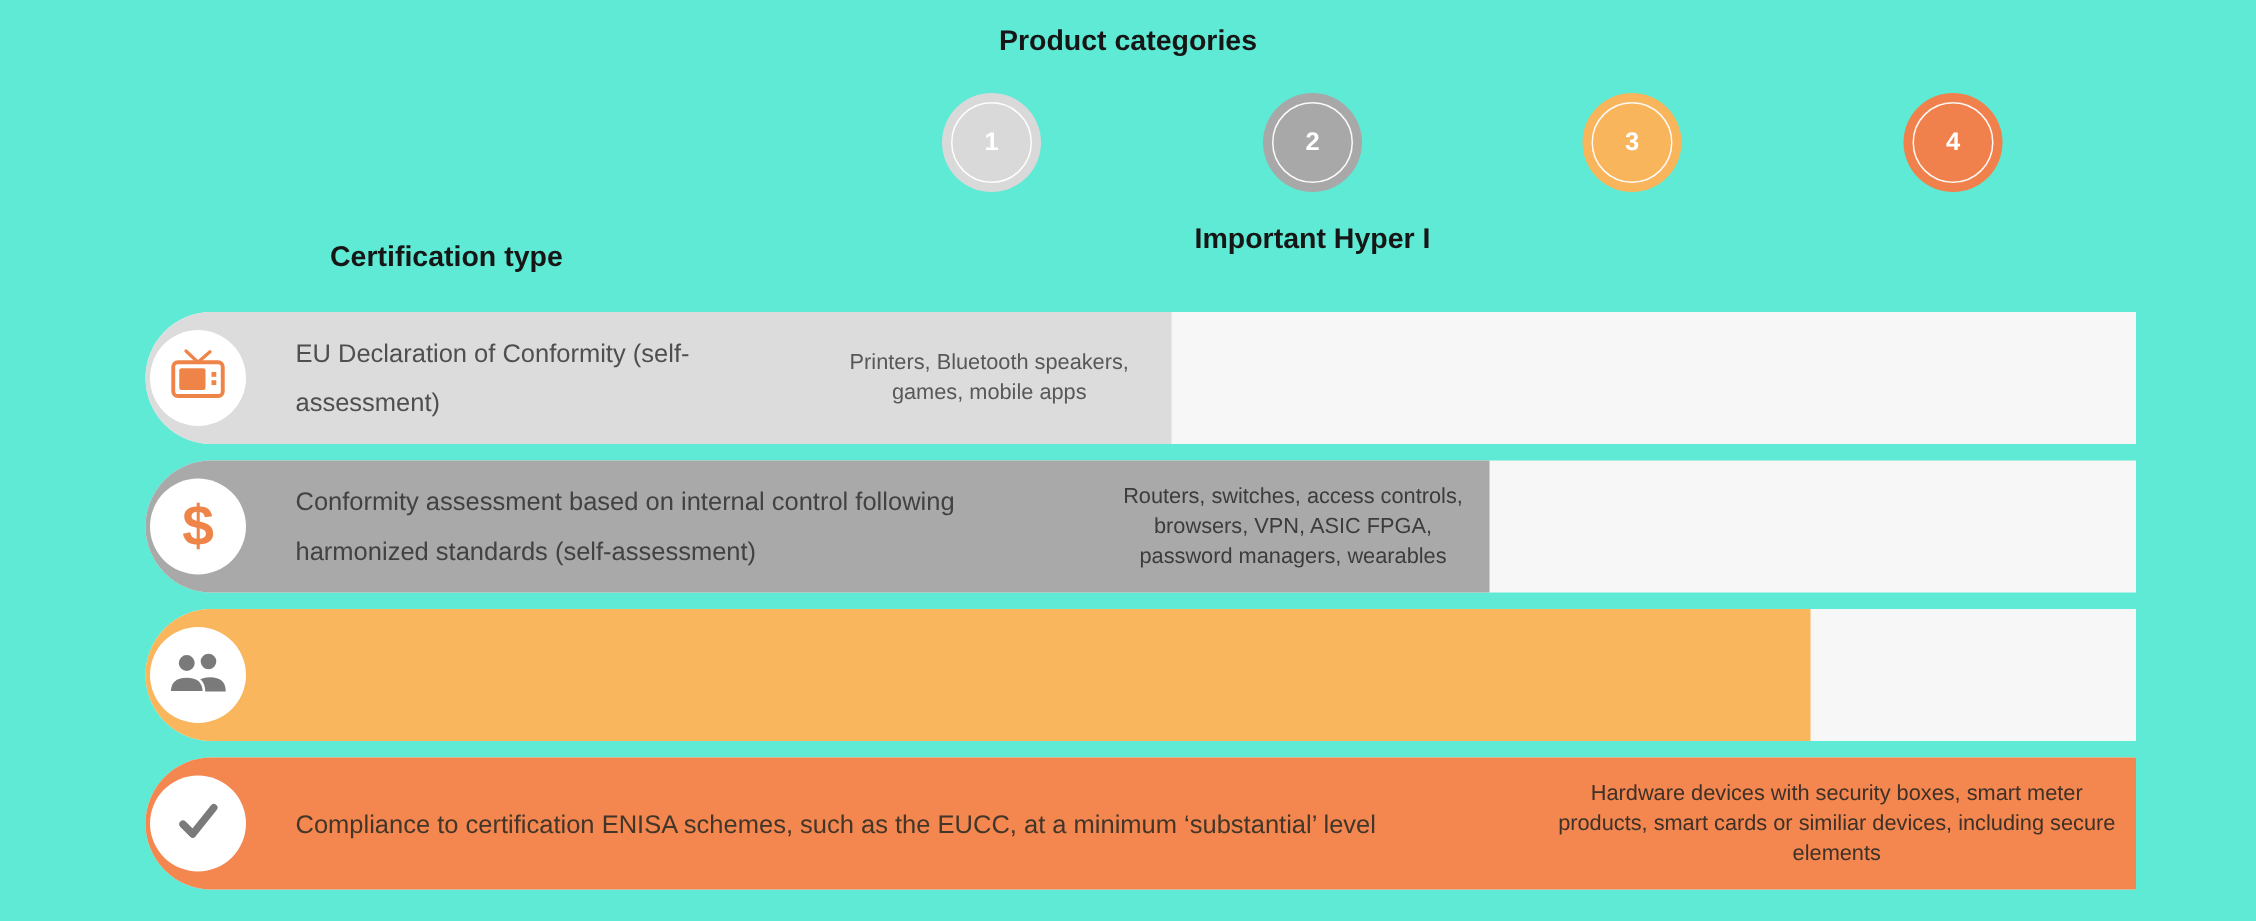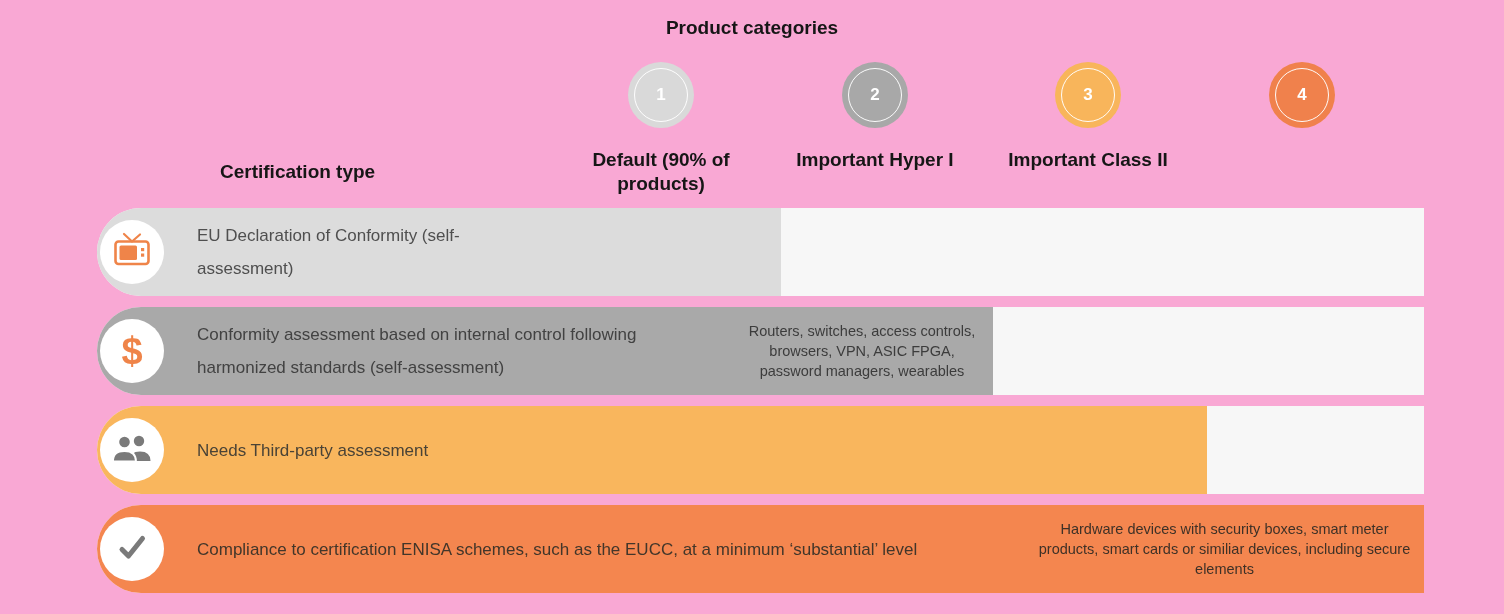--- a/index.html
+++ b/index.html
@@ -1,17 +1,17 @@
 <!DOCTYPE html>
 <html><head>
 <meta charset="utf-8">
 <style>
   html,body{margin:0;padding:0;background:#ffffff;}
   .canvas{
-    position:relative;width:1504px;height:614px;background:#f9a8d4;
+    position:relative;width:1504px;height:614px;background:#5eead4;
     font-family:"Liberation Sans",sans-serif;overflow:hidden;
   }
   .title{
     position:absolute;top:17px;left:0;width:1504px;text-align:center;
     font-size:19px;font-weight:bold;color:#161616;
   }
   .cert-header{
     position:absolute;left:220px;top:161px;
     font-size:19px;font-weight:bold;color:#161616;
   }
@@ -80,39 +80,38 @@
     <span class="cat-num">2</span>
   </div>
   <div class="cat-circle c3">
     <span class="cat-num">3</span>
   </div>
   <div class="cat-circle c4">
     <span class="cat-num">4</span>
   </div>
 
   <div class="cert-header">Certification type</div>
-  <div class="cat-label l1">Default (90% of products)</div>
   <div class="cat-label l2">Important Hyper I</div>
-  <div class="cat-label l3">Important Class II</div>
 
   <div class="row r1">
     <div class="track"></div>
     <div class="bar b1"></div>
     <div class="icon-circle">
       <span>
         <svg width="40" height="36" viewBox="0 0 40 36">
           <path d="M12 2 L20 9.5 L28 2.5" fill="none" stroke="#ef8449" stroke-width="2.2" stroke-linecap="round" stroke-linejoin="round"></path>
           <rect x="3.5" y="9.5" width="33" height="22.5" rx="3" fill="none" stroke="#ef8449" stroke-width="2.6"></rect>
           <rect x="7.5" y="13.5" width="17.5" height="14.5" rx="1.5" fill="#ef8449"></rect>
           <rect x="29" y="16" width="3.2" height="3.2" fill="#ef8449"></rect>
           <rect x="29" y="21.5" width="3.2" height="3.2" fill="#ef8449"></rect>
         </svg>
       </span>
     </div>
     <div class="row-label">EU Declaration of Conformity (self-assessment)</div>
+    <div class="row-products">Printers, Bluetooth speakers, games, mobile apps</div>
   </div>
 
   <div class="row r2">
     <div class="track"></div>
     <div class="bar b2"></div>
     <div class="icon-circle">
       <span class="dollar">$</span>
     </div>
     <div class="row-label">Conformity assessment based on internal control following harmonized standards (self-assessment)</div>
     <div class="row-products">Routers, switches, access controls, browsers, VPN, ASIC FPGA, password managers, wearables</div>
@@ -124,21 +123,20 @@
     <div class="icon-circle">
       <span>
         <svg width="42" height="34" viewBox="0 0 42 34">
           <circle cx="28" cy="10" r="5.2" fill="#7a7a7a"></circle>
           <path d="M18.5 30 q0 -9.5 10.5 -9.5 q10.5 0 10.5 9.5 z" fill="#7a7a7a"></path>
           <circle cx="13.5" cy="11" r="6.2" fill="#7a7a7a" stroke="#ffffff" stroke-width="1.8"></circle>
           <path d="M2 30.5 q0 -10.5 11.5 -10.5 q11.5 0 11.5 10.5 z" fill="#7a7a7a" stroke="#ffffff" stroke-width="1.8"></path>
         </svg>
       </span>
     </div>
-    <div class="row-label">Needs Third-party assessment</div>
   </div>
 
   <div class="row r4">
     <div class="track"></div>
     <div class="bar b4"></div>
     <div class="icon-circle">
       <span>
         <svg width="34" height="30" viewBox="0 0 34 30">
           <path d="M7 17.5 L13.5 24 L27.5 6.5" fill="none" stroke="#7a7a7a" stroke-width="5" stroke-linecap="round" stroke-linejoin="round"></path>
         </svg>

